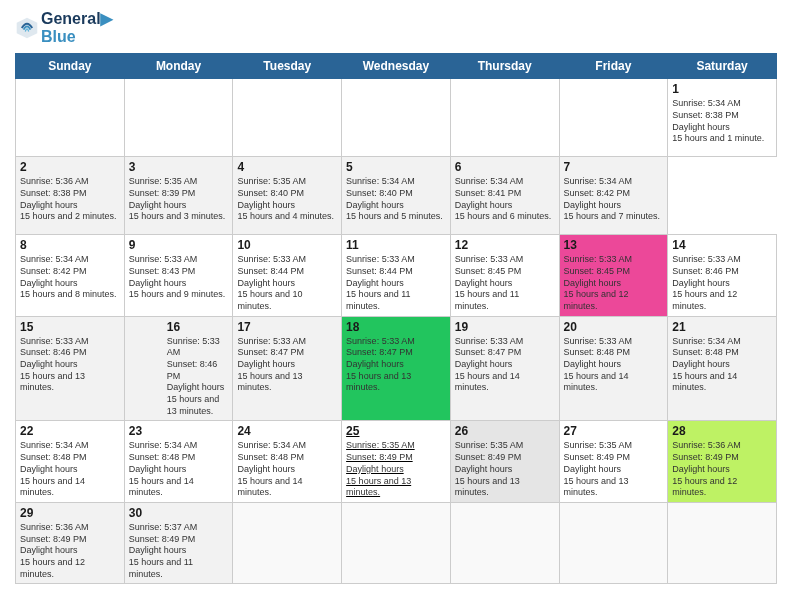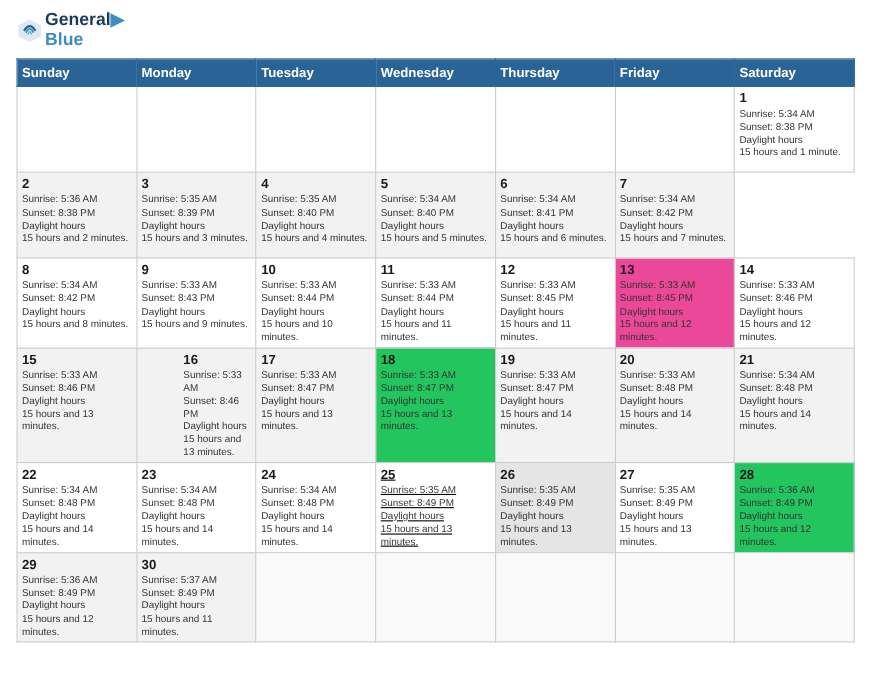--- a/index.html
+++ b/index.html
@@ -53,21 +53,21 @@
     }
     .calendar {
       width: 100%;
       border-collapse: collapse;
       font-size: 10px;
     }
     .calendar th {
       background-color: #2a6496;
       color: #fff;
       padding: 5px 4px;
-      text-align: left;
+      text-align: center;
       font-size: 12px;
       font-weight: bold;
       border: 1px solid #2a6496;
     }
     .calendar td {
       vertical-align: top;
       padding: 3px 4px;
       border: 1px solid #ccc;
       width: calc(100%/7);
       height: 78px;
@@ -247,21 +247,21 @@
             <div class="day-info">Sunrise: 5:35 AM<br>Sunset: 8:49 PM<br>Daylight hours<br>15 hours and 13 minutes.</div>
           </td>
           <td style="background: #e5e5e5;">
             <span class="day-num">26</span>
             <div class="day-info">Sunrise: 5:35 AM<br>Sunset: 8:49 PM<br>Daylight hours<br>15 hours and 13 minutes.</div>
           </td>
           <td style="background: rgb(255, 255, 255);">
             <span class="day-num">27</span>
             <div class="day-info">Sunrise: 5:35 AM<br>Sunset: 8:49 PM<br>Daylight hours<br>15 hours and 13 minutes.</div>
           </td>
-          <td style="background: #22c55e; margin-left: 40px;">
+          <td style="background: #bef264; margin-left: 40px;">
             <span class="day-num">28</span>
             <div class="day-info">Sunrise: 5:36 AM<br>Sunset: 8:49 PM<br>Daylight hours<br>15 hours and 12 minutes.</div>
           </td>
         </tr>
         <tr class="last-row">
           <td style="background: rgb(242, 242, 242);">
             <span class="day-num">29</span>
             <div class="day-info">Sunrise: 5:36 AM<br>Sunset: 8:49 PM<br>Daylight hours<br>15 hours and 12 minutes.</div>
           </td>
           <td style="background: rgb(242, 242, 242);">

